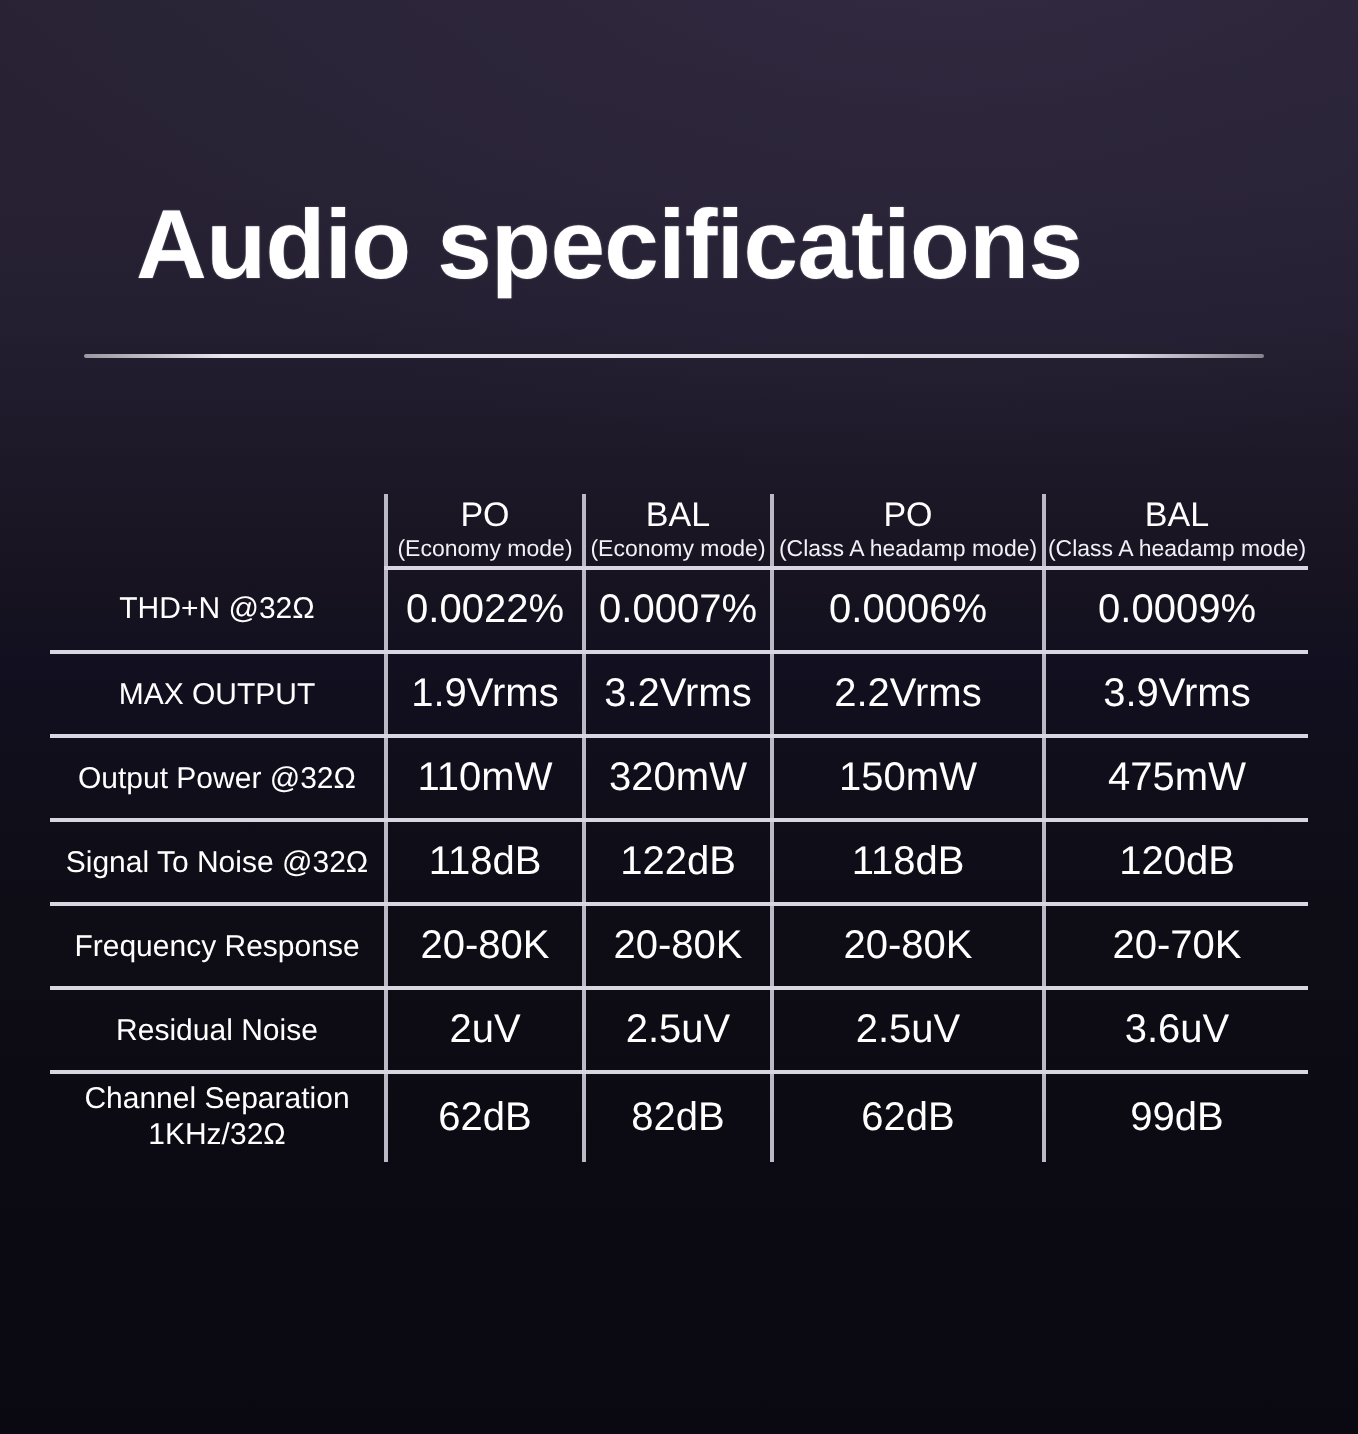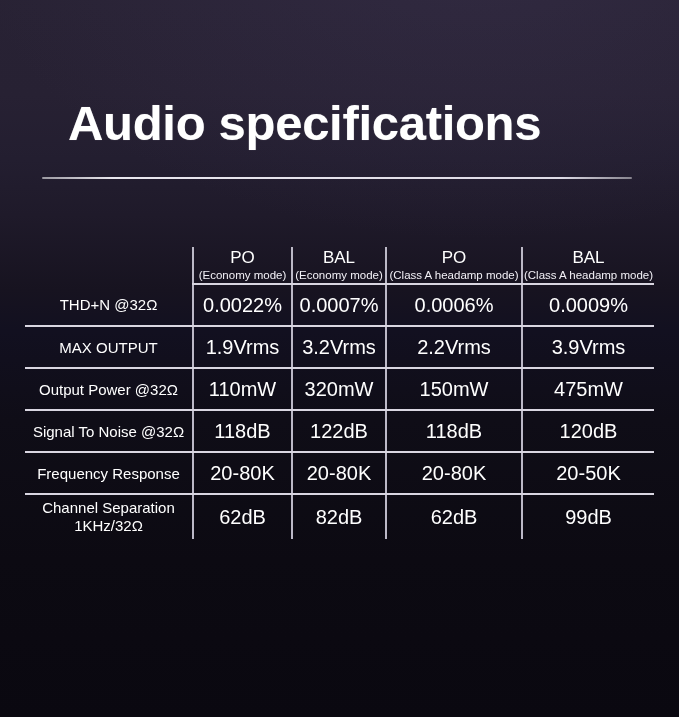--- a/index.html
+++ b/index.html
@@ -227,23 +227,30 @@
           <td class="datacell">122dB</td>
           <td class="datacell">118dB</td>
           <td class="datacell">120dB</td>
         </tr>
 
         <tr>
           <td class="rowlabel">Frequency Response</td>
           <td class="datacell">20-80K</td>
           <td class="datacell">20-80K</td>
           <td class="datacell">20-80K</td>
-          <td class="datacell">20-50K</td>
-        </tr>
-
+          <td class="datacell">20-70K</td>
+        </tr>
+
+        <tr>
+          <td class="rowlabel">Residual Noise</td>
+          <td class="datacell">2uV</td>
+          <td class="datacell">2.5uV</td>
+          <td class="datacell">2.5uV</td>
+          <td class="datacell">3.6uV</td>
+        </tr>
 
         <tr class="two-line">
           <td class="rowlabel">
             <span class="lbl-line">Channel Separation</span>
             <span class="lbl-line">1KHz/32Ω</span>
           </td>
           <td class="datacell">62dB</td>
           <td class="datacell">82dB</td>
           <td class="datacell">62dB</td>
           <td class="datacell">99dB</td>

